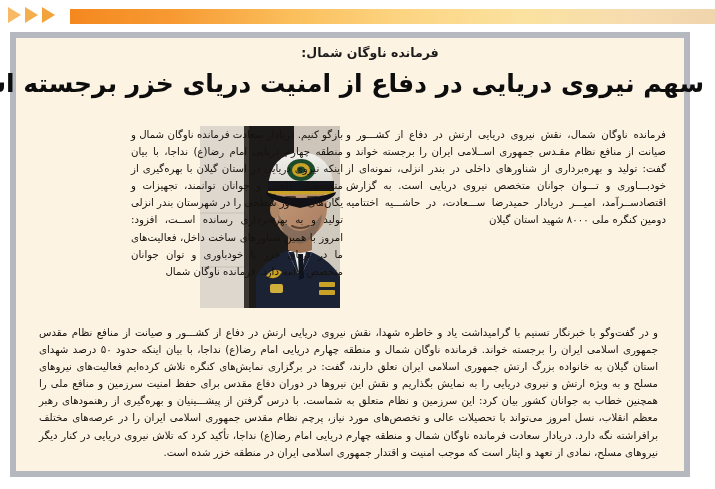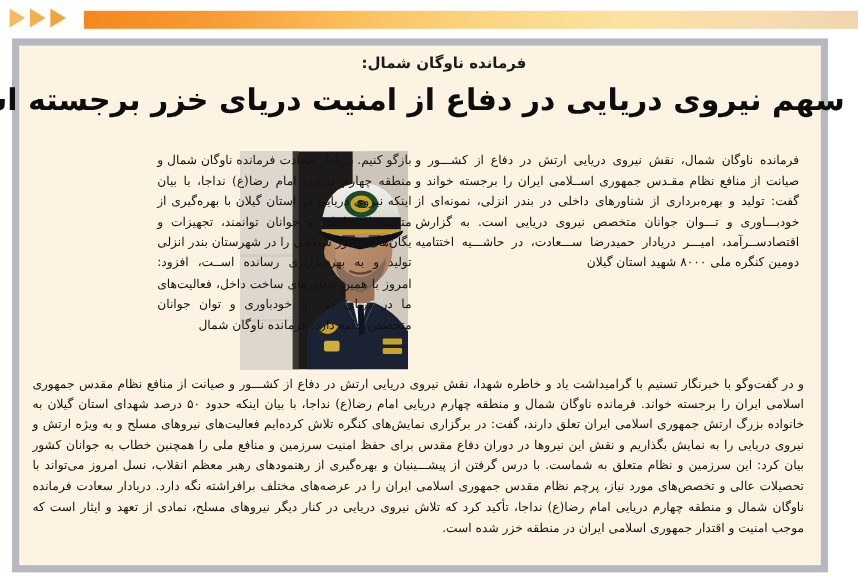--- a/index.html
+++ b/index.html
@@ -153,21 +153,21 @@
     right: 10px;
     top: 182px;
     width: 651px;
     font-family: "DejaVu Sans", "Liberation Sans", sans-serif;
     font-size: 10.2px;
     line-height: 17.1px;
     color: #16120e;
     text-align: justify;
     direction: rtl;
   }
-  .span-block p { margin: 4px; }
+  .span-block p { margin: 16px; }
 
   
   .photo {
     position: absolute;
     right: 344px;
     top: 0px;
     width: 140px;
     height: 182px;
     overflow: hidden;
     background: #cfcac2;

